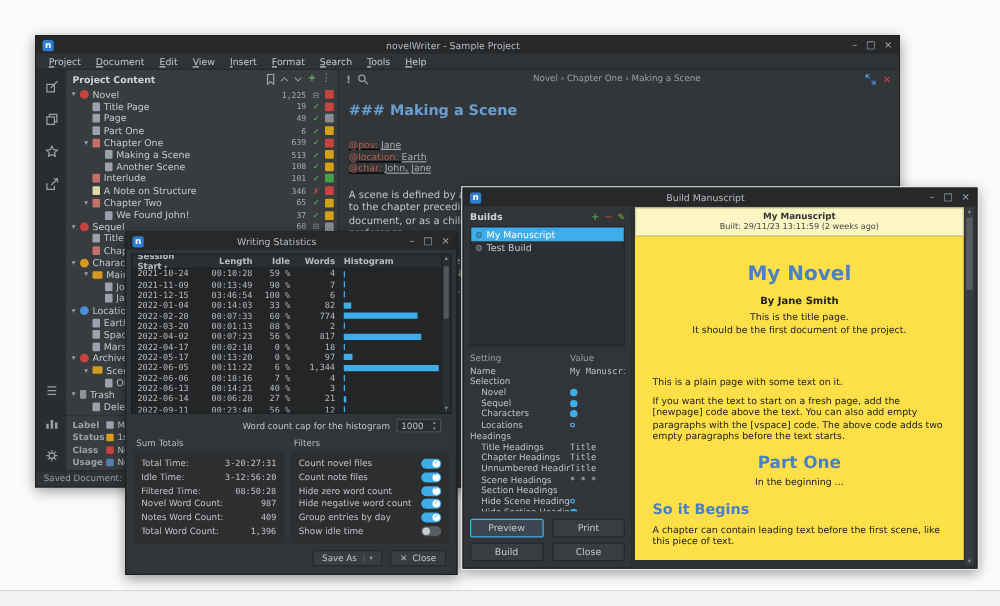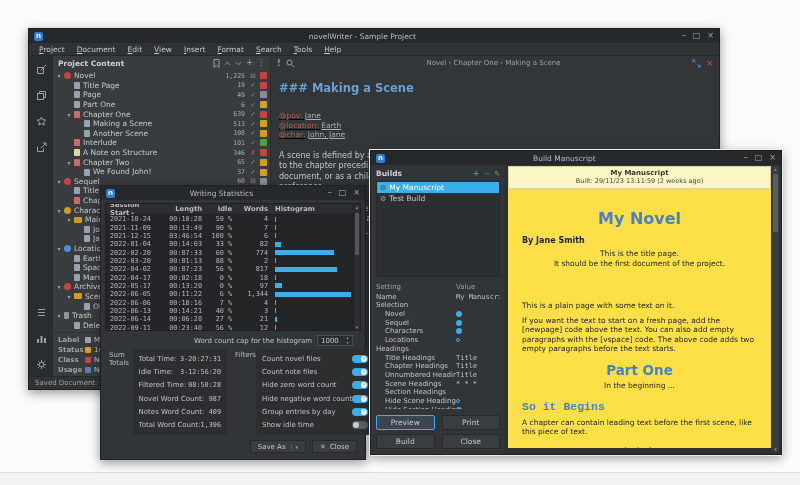--- a/index.html
+++ b/index.html
@@ -75,21 +75,21 @@
   .bar-track { flex:1; margin-left:7px; margin-right:2px; height:5px; }
   .bar { display:block; height:5px; background:#3daee9; width:0; }
   .vscroll { position:absolute; right:0; top:0; bottom:0; width:7px; background:#2c2f31; border-left:1px solid #1e2022; font-size:5px; color:#8a8d90; text-align:center; line-height:6px; }
   .vthumb { position:absolute; left:1px; right:1px; top:9px; height:42px; background:#54575a; border-radius:1px; }
   .vdn { position:absolute; bottom:0; left:0; right:0; }
   .cap-row { display:flex; justify-content:flex-end; align-items:center; gap:5px; padding:4px 12px 1px; font-size:7px; color:#c0c3c6; flex:none; }
   .spinbox { width:36px; height:11px; background:#2a2d2f; border:1px solid #4a4d50; display:flex; align-items:center; }
   .spin-val { flex:1; padding-left:3px; font-size:7px; color:#c6c9cb; }
   .spin-arrows { width:9px; display:flex; flex-direction:column; font-size:4px; color:#9aa0a4; line-height:4.5px; text-align:center; }
   .groups { display:flex; gap:6px; padding:2px 6px 0; flex:1; min-height:0; }
-  .group { display:flex; flex-direction:row; }
+  .group { display:flex; flex-direction:column; }
   .g-sums { width:120px; flex:none; } .g-filters { flex:1; }
   .g-label { font-size:7px; color:#b9bcbf; margin:2px 0 2px 2px; }
   .g-box { background:#2c2e30; border-radius:2px; flex:1; padding:5px 6px; display:flex; flex-direction:column; justify-content:space-between; }
   .srow,.frow { display:flex; font-size:7px; color:#c0c3c6; height:10px; align-items:center; }
   .sname,.flabel { flex:1; white-space:nowrap; overflow:hidden; }
   .sval { font-family:"DejaVu Sans Mono",monospace; font-size:6.8px; }
   .toggle { width:16px; height:8px; border-radius:4px; position:relative; background:#5a5e61; flex:none; }
   .toggle.on { background:#3daee9; }
   .knob { position:absolute; top:1px; left:1px; width:6px; height:6px; border-radius:50%; background:#c9cdd0; }
   .toggle.on .knob { left:auto; right:1px; background:#fff; }
@@ -125,28 +125,28 @@
   .build-buttons { display:grid; grid-template-columns:1fr 1fr; gap:4px 7px; margin-top:6px; flex:none; }
   .bbtn { height:15px; background:#3a3d40; border:1px solid #26282a; border-radius:2px; color:#c6c9cb; font-size:7.5px; display:flex; align-items:center; justify-content:center; }
   .bbtn.primary { border-color:#3daee9; background:#3c4650; }
   .build-right { flex:1; display:flex; min-width:0; position:relative; background:#2f3234; padding:1px 10px 6px 2px; }
   .pv-col { flex:1; display:flex; flex-direction:column; min-width:0; }
   .banner { background:#fbf6c3; border:1px solid #d8d3a0; text-align:center; padding:2px 0 3px; flex:none; }
   .banner-title { font-size:7px; font-weight:bold; color:#333; }
   .banner-sub { font-size:6.5px; color:#454545; }
   .page { background:#fde047; flex:1; padding:2px 14px 0; color:#222; overflow:hidden; }
   .pv-h1 { color:#4a80c4; font-weight:bold; font-size:16px; text-align:center; margin-top:18px; }
-  .pv-by { font-size:8px; font-weight:bold; margin-top:8px; }
+  .pv-by { font-size:8px; font-weight:bold; text-align:center; margin-top:8px; }
   .pv-c { font-size:7.5px; text-align:center; line-height:9.5px; margin-top:4px; }
   .pv-c2 { font-size:7.5px; text-align:center; line-height:9.5px; }
   .pv-gap { height:28px; }
   .pv-p { font-size:7.5px; line-height:9.5px; margin-top:5px; }
   .pv-h2 { color:#4a80c4; font-weight:bold; font-size:13.5px; text-align:center; margin-top:8px; }
   .pv-sub { font-size:7.5px; text-align:center; margin-top:3px; }
-  .pv-h3 { color:#4a80c4; font-weight:bold; font-size:11.5px; margin-top:10px;font-family:Liberation Mono, monospace; }
+  .pv-h3 { color:#4a80c4; font-weight:bold; font-size:11.5px; margin-top:10px; }
   .pv-sep { text-align:center; font-size:7px; margin-top:8px; letter-spacing:3px; color:#333; }
   .pv-scroll { position:absolute; right:2px; top:1px; bottom:2px; width:7px; background:#3a3d3f; font-size:5px; color:#8a8d90; text-align:center; line-height:6px; }
   .pv-thumb { position:absolute; left:1px; right:1px; top:8px; height:58px; background:#5a5d60; border-radius:1px; }
   svg { display:block; }
 </style>
 </head>
 <body>
 
 <div class="desktop">
   <div class="desktop-strip"></div>

